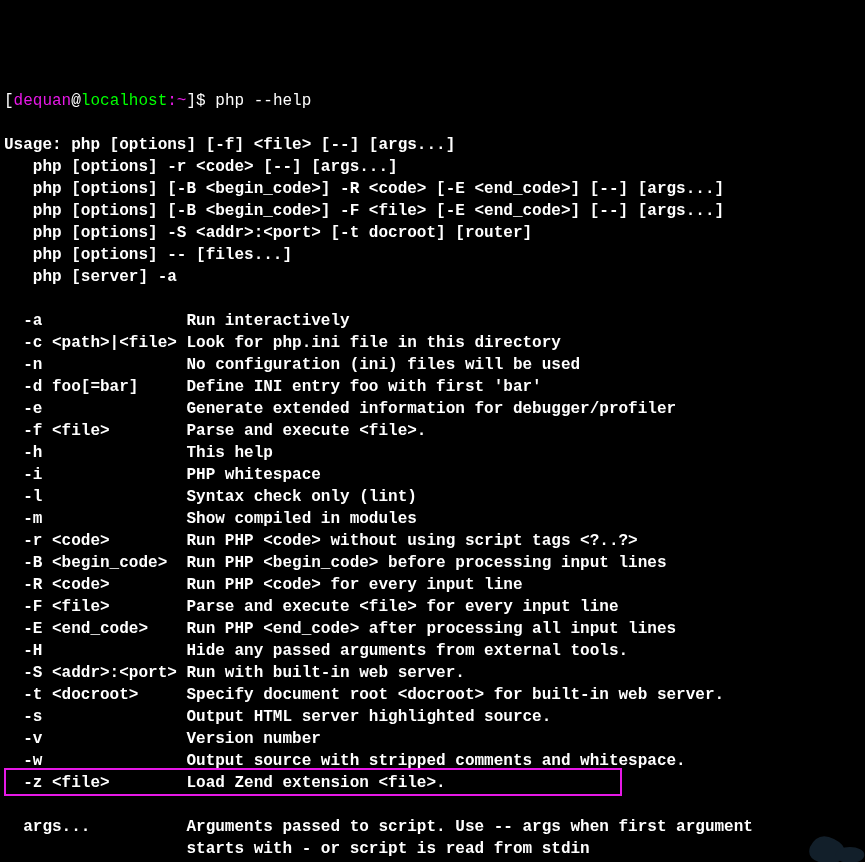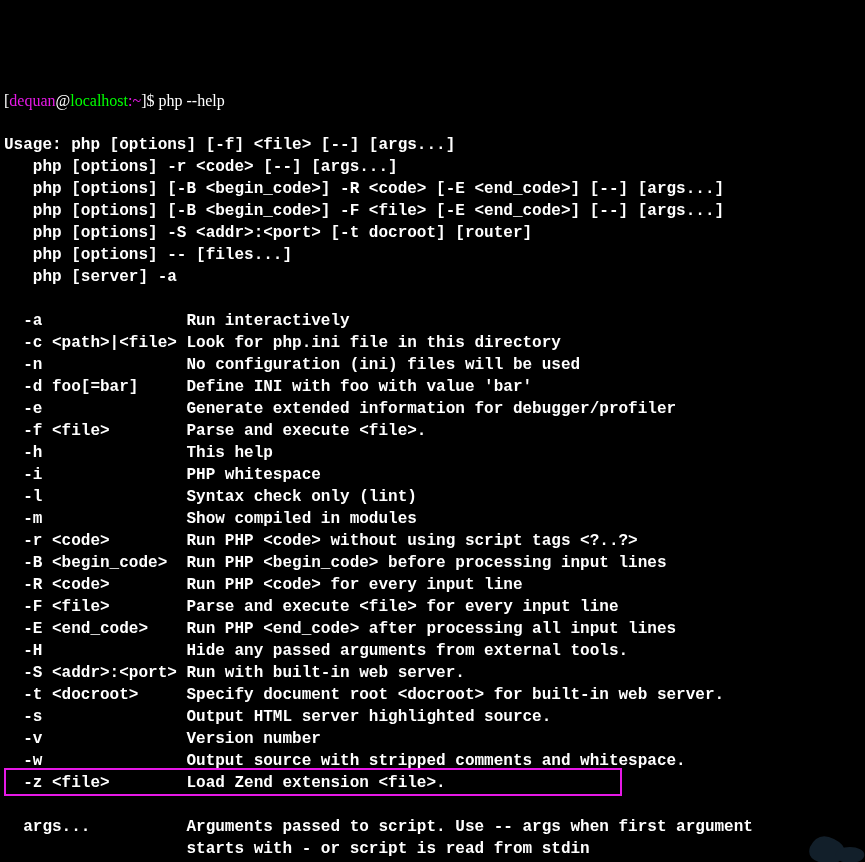--- a/index.html
+++ b/index.html
@@ -15,21 +15,20 @@
       line-height: 22px;
       padding: 2px 4px;
       width: 865px;
       height: 862px;
       overflow: hidden;
       white-space: pre;
       position: relative;
     }
     .prompt-line {
       display: block;
-      font-family: Liberation Serif, serif;
     }
     .bracket { color: #ffffff; }
     .user { color: #e619e6; }
     .at { color: #ffffff; }
     .host { color: #00ff00; }
     .sep { color: #e619e6; }
     .path { color: #e619e6; }
     .dollar { color: #ffffff; }
     .cmd { color: #ffffff; }
     .out { color: #ffffff; font-weight: bold; }
@@ -67,21 +66,21 @@
 <span class="out">   php [options] -r &lt;code&gt; [--] [args...]</span>
 <span class="out">   php [options] [-B &lt;begin_code&gt;] -R &lt;code&gt; [-E &lt;end_code&gt;] [--] [args...]</span>
 <span class="out">   php [options] [-B &lt;begin_code&gt;] -F &lt;file&gt; [-E &lt;end_code&gt;] [--] [args...]</span>
 <span class="out">   php [options] -S &lt;addr&gt;:&lt;port&gt; [-t docroot] [router]</span>
 <span class="out">   php [options] -- [files...]</span>
 <span class="out">   php [server] -a</span>
 <span class="out"></span>
 <span class="out">  -a               Run interactively</span>
 <span class="out">  -c &lt;path&gt;|&lt;file&gt; Look for php.ini file in this directory</span>
 <span class="out">  -n               No configuration (ini) files will be used</span>
-<span class="out">  -d foo[=bar]     Define INI with foo with value 'bar'</span>
+<span class="out">  -d foo[=bar]     Define INI entry foo with first 'bar'</span>
 <span class="out">  -e               Generate extended information for debugger/profiler</span>
 <span class="out">  -f &lt;file&gt;        Parse and execute &lt;file&gt;.</span>
 <span class="out">  -h               This help</span>
 <span class="out">  -i               PHP whitespace</span>
 <span class="out">  -l               Syntax check only (lint)</span>
 <span class="out">  -m               Show compiled in modules</span>
 <span class="out">  -r &lt;code&gt;        Run PHP &lt;code&gt; without using script tags &lt;?..?&gt;</span>
 <span class="out">  -B &lt;begin_code&gt;  Run PHP &lt;begin_code&gt; before processing input lines</span>
 <span class="out">  -R &lt;code&gt;        Run PHP &lt;code&gt; for every input line</span>
 <span class="out">  -F &lt;file&gt;        Parse and execute &lt;file&gt; for every input line</span>

